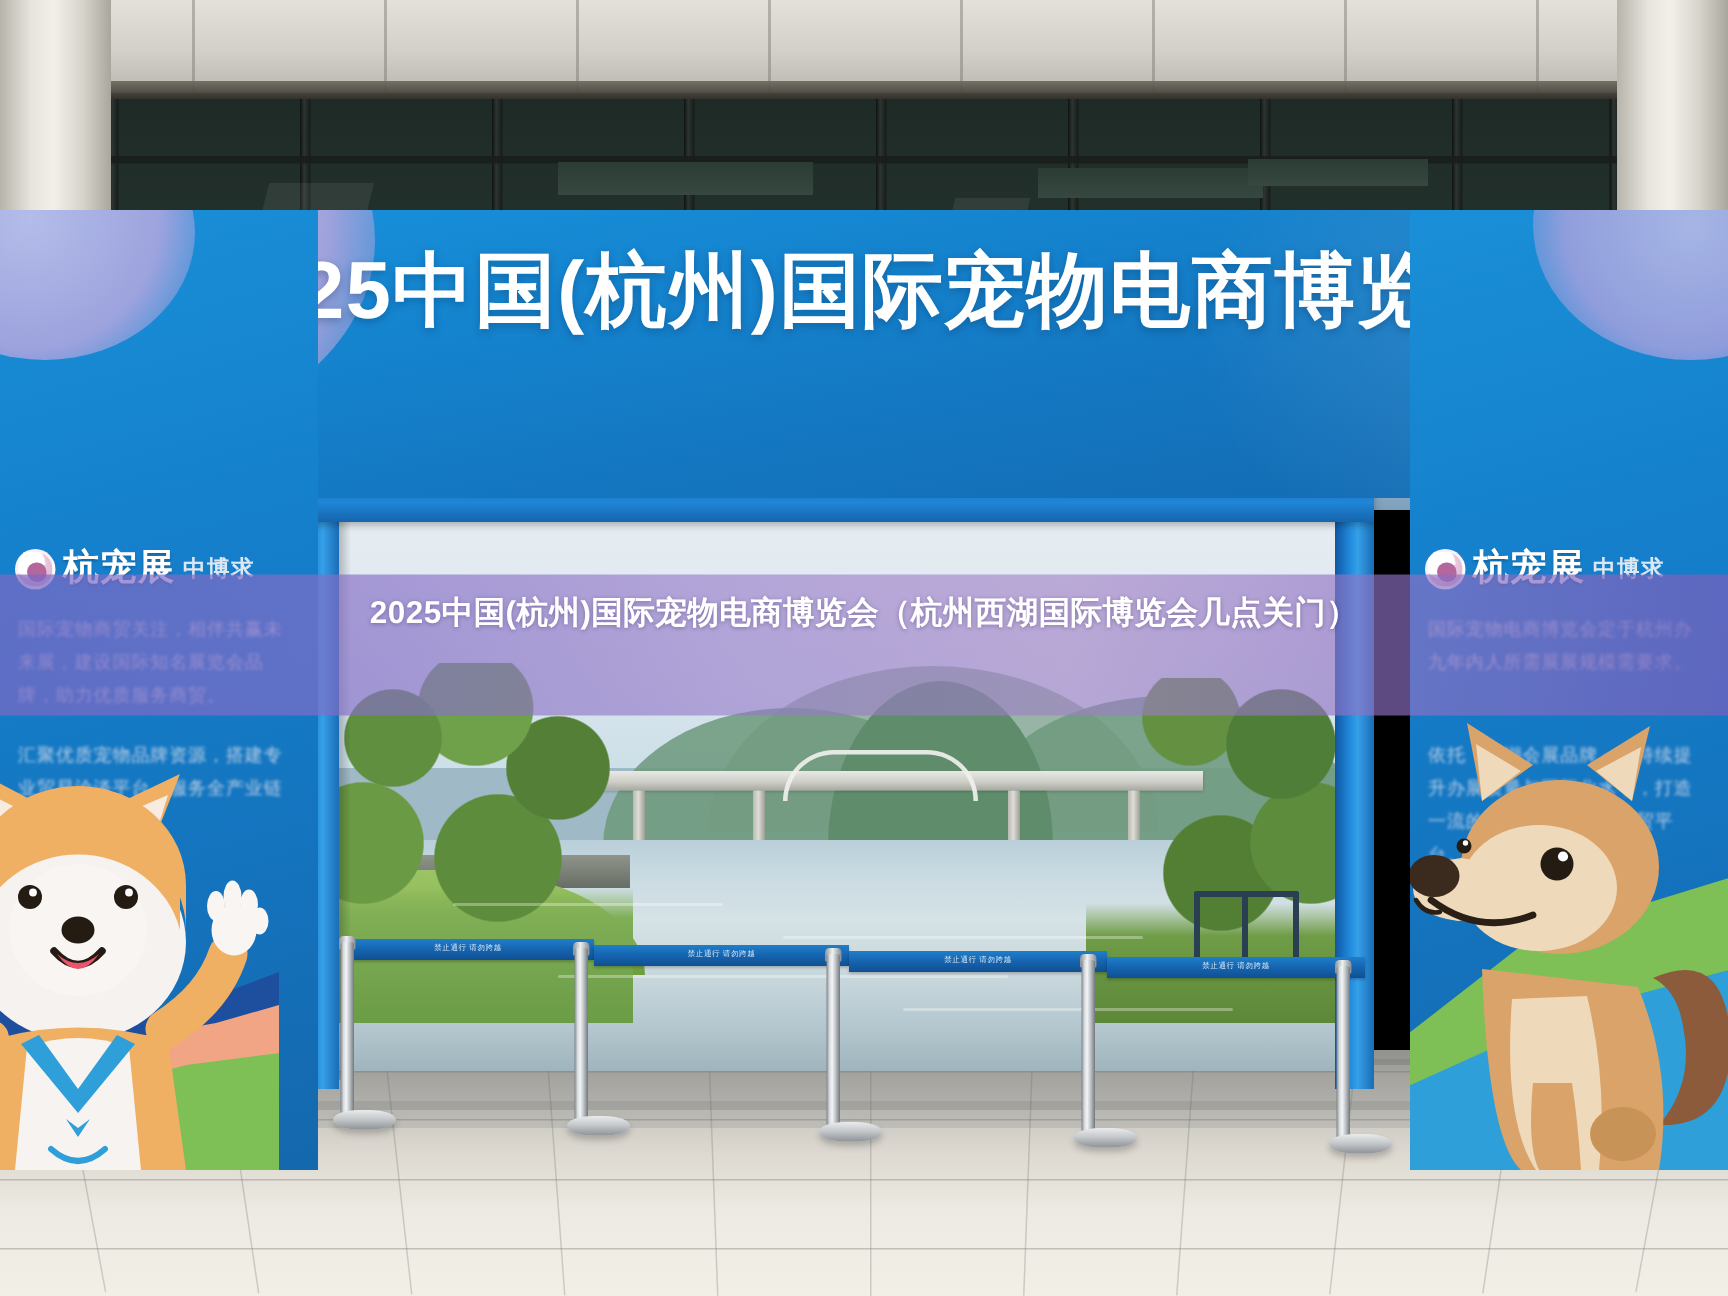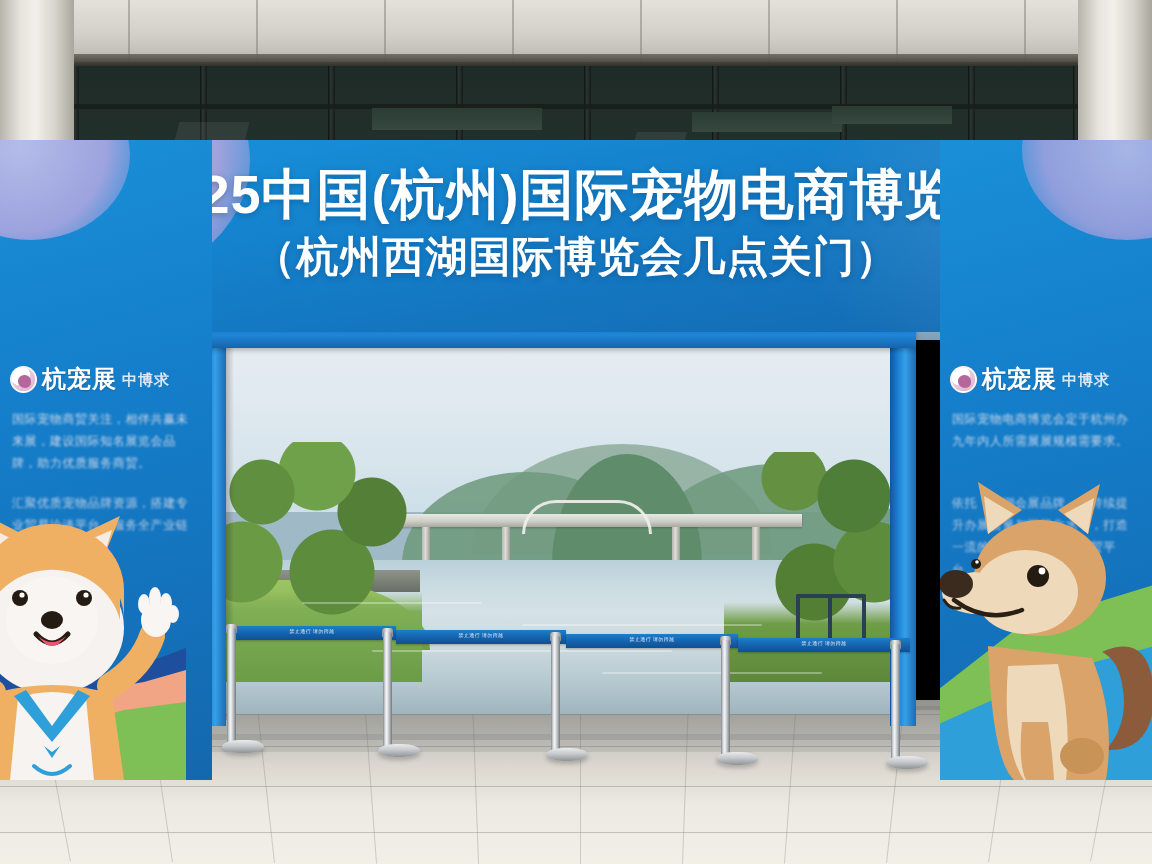--- a/index.html
+++ b/index.html
@@ -429,21 +429,20 @@
   <div class="arch-leg l"></div>
   <div class="arch-leg r"></div>
   <div class="arch-frame-top"></div>
   <div class="arch-inner-edge" style="left:226px;"></div>
 
   <div class="banner">
     <div class="banner-corner"></div>
     <div class="banner-corner2"></div>
     <div class="banner-sheen"></div>
     <div class="banner-title">2025中国(杭州)国际宠物电商博览会</div>
-    <div class="banner-subtitle">（杭州西湖国际博览会几点关门）</div>
   </div>
 
   <div class="panel left">
     <div class="panel-bg"></div>
     <div class="panel-blob" style="left:-70px;top:-70px;width:200px;height:170px;background:radial-gradient(circle at 45% 45%,#d9c8ed,#bda9e0 60%,rgba(180,165,220,0));opacity:.8;"></div>
     <div class="panel-logo">
       <div class="logo-badge"></div>
       <div class="logo-cn">杭宠展</div>
       <div class="logo-cn-sub">中博求</div>
     </div>
@@ -531,20 +530,23 @@
         <circle cx="112" cy="111" r="3.4" fill="#fff"></circle>
         <circle cx="46" cy="104" r="5" fill="#241b12"></circle>
         <circle cx="47" cy="102" r="1.8" fill="#fff"></circle>
 
         <path d="M92 262 Q88 304 96 320 L124 320 Q122 288 118 262 Z" fill="#d9a369"></path>
         <ellipse cx="152" cy="296" rx="22" ry="18" fill="#c89357"></ellipse>
       </g>
     </svg>
   </div>
 
+  <div class="caption-band">
+    <div class="caption-text">2025中国(杭州)国际宠物电商博览会（杭州西湖国际博览会几点关门）</div>
+  </div>
 
   <div class="belt" style="left:228px;top:626px;width:168px;">
     <div class="belt-text">禁止通行 请勿跨越</div>
   </div>
   <div class="belt" style="left:396px;top:630px;width:170px;">
     <div class="belt-text">禁止通行 请勿跨越</div>
   </div>
   <div class="belt" style="left:566px;top:634px;width:172px;">
     <div class="belt-text">禁止通行 请勿跨越</div>
   </div>

